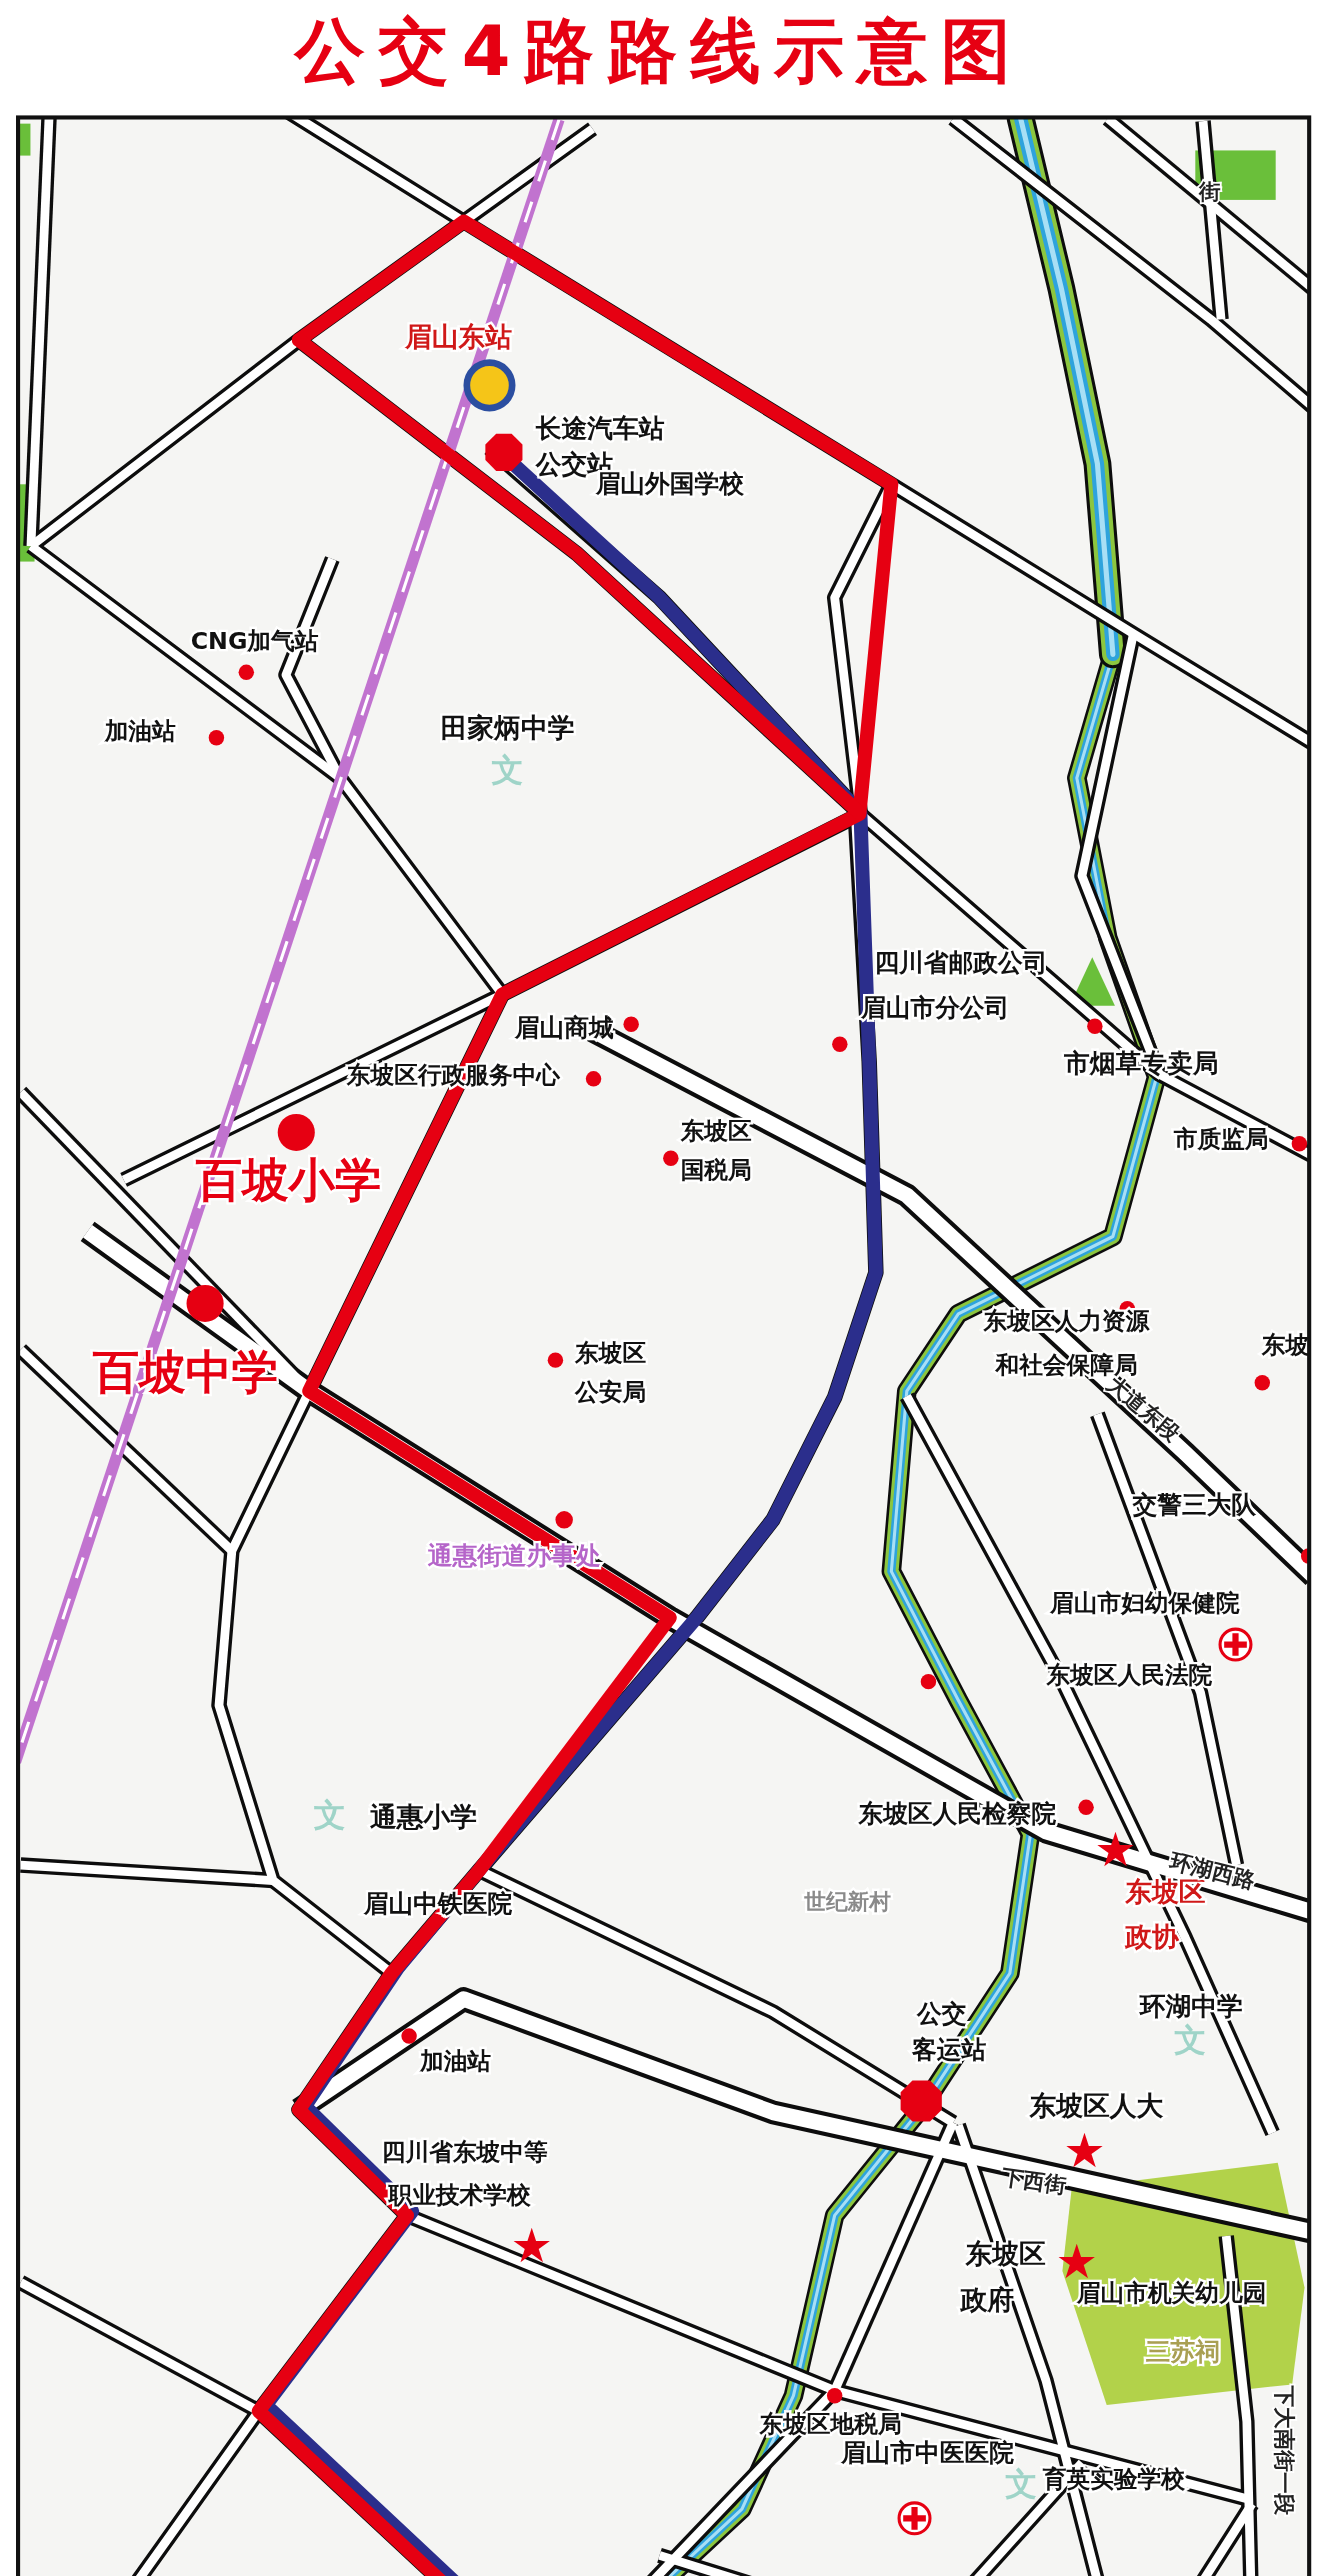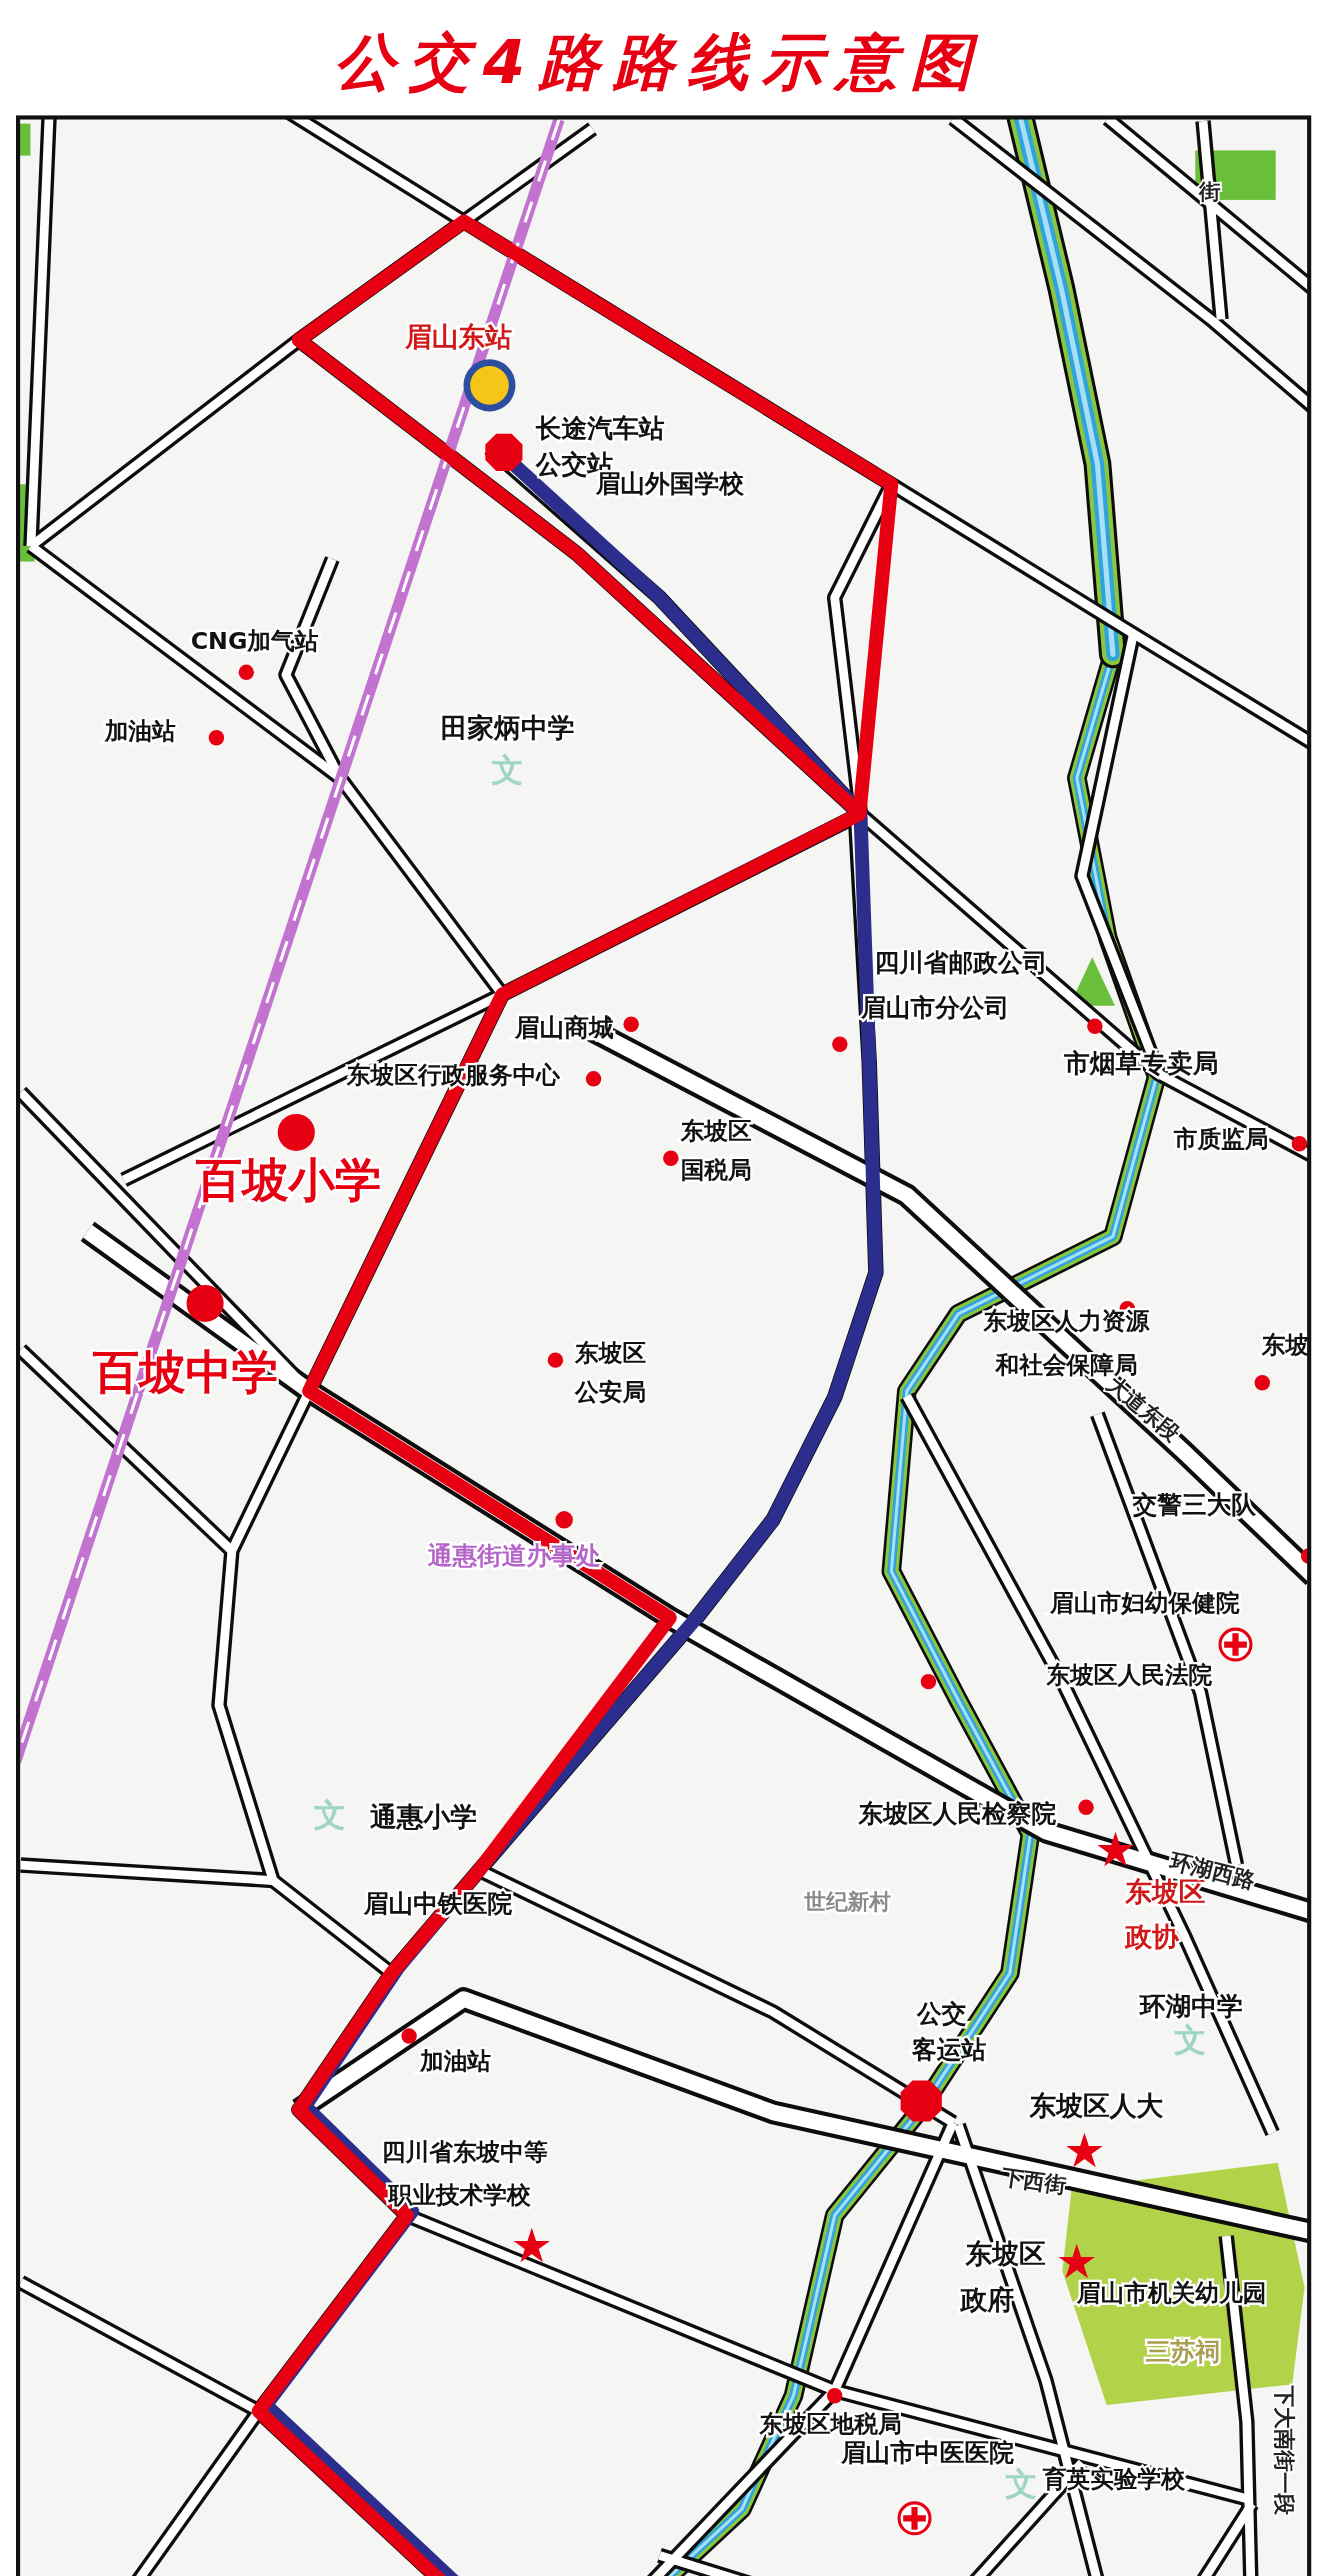--- a/index.html
+++ b/index.html
@@ -1,19 +1,19 @@
 <!DOCTYPE html>
 <html style="font-size:8.2px"><head>
 <meta charset="utf-8">
 <style>
   html,body{margin:0;padding:0;background:#ffffff;}
   .page{position:relative;width:1319px;height:3117px;background:#ffffff;overflow:hidden;
         font-family:"DejaVu Sans","Liberation Sans",sans-serif;}
-  .title{position:absolute;top:22px;left:0;width:100%;text-align:center;
-         font-size:61px;font-weight:900;color:#e60012;letter-spacing:13.4px;white-space:nowrap;font-style:italic;}
+  .title{position:absolute;top:5px;left:0;width:100%;text-align:center;
+         font-size:70px;font-weight:900;color:#e60012;letter-spacing:13.4px;white-space:nowrap;}
   svg text{font-family:"DejaVu Sans","Liberation Sans",sans-serif;}
   .lbl{font-size:46px;font-weight:700;fill:#111;stroke:#ffffff;stroke-width:9px;paint-order:stroke;text-anchor:middle;}
   .sz40{font-size:40px;} .sz44{font-size:44px;} .sz48{font-size:48px;} .sz50{font-size:50px;} .sz52{font-size:52px;}
   .redbig{font-size:90px;font-weight:700;fill:#e60012;}
   .redlbl{fill:#d01818;}
   .purple{fill:#b565c9;}
   .pink{fill:#e87fb0;font-size:54px;}
   .grey{fill:#8a8a8a;font-size:42px;}
   .olive{fill:#a99f52;}
   .street{font-size:42px;font-weight:700;fill:#222;stroke:#fff;stroke-width:7px;paint-order:stroke;text-anchor:middle;}

